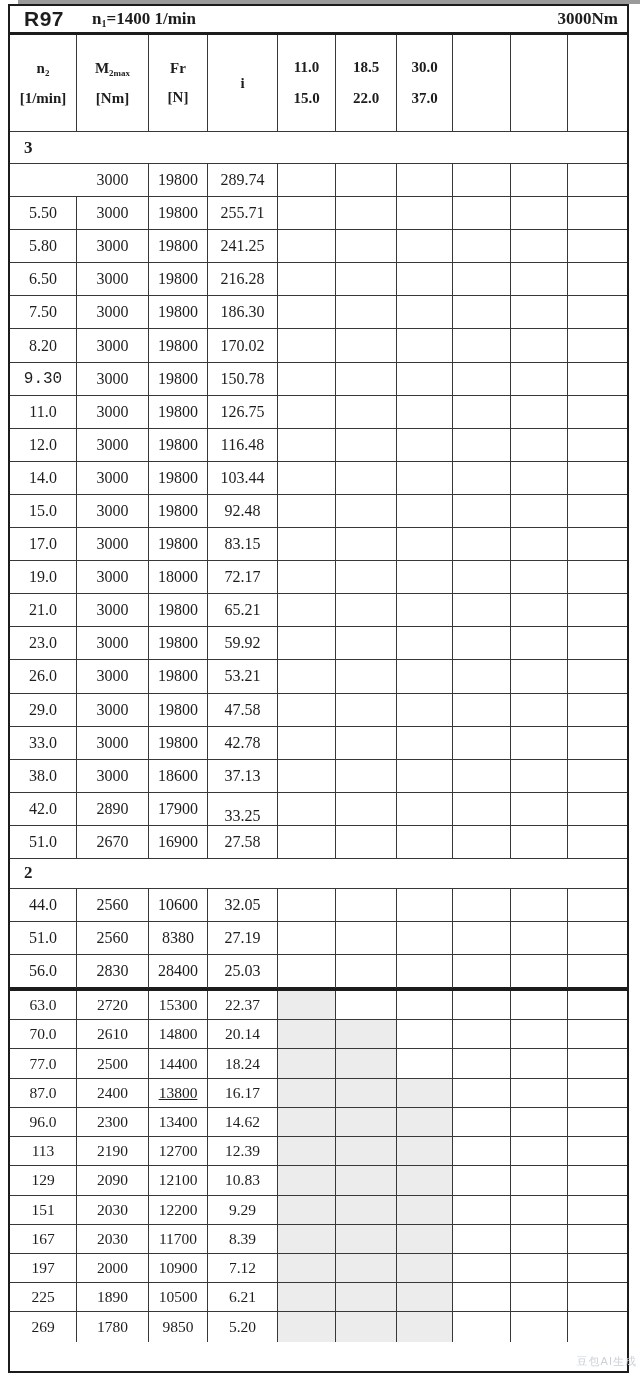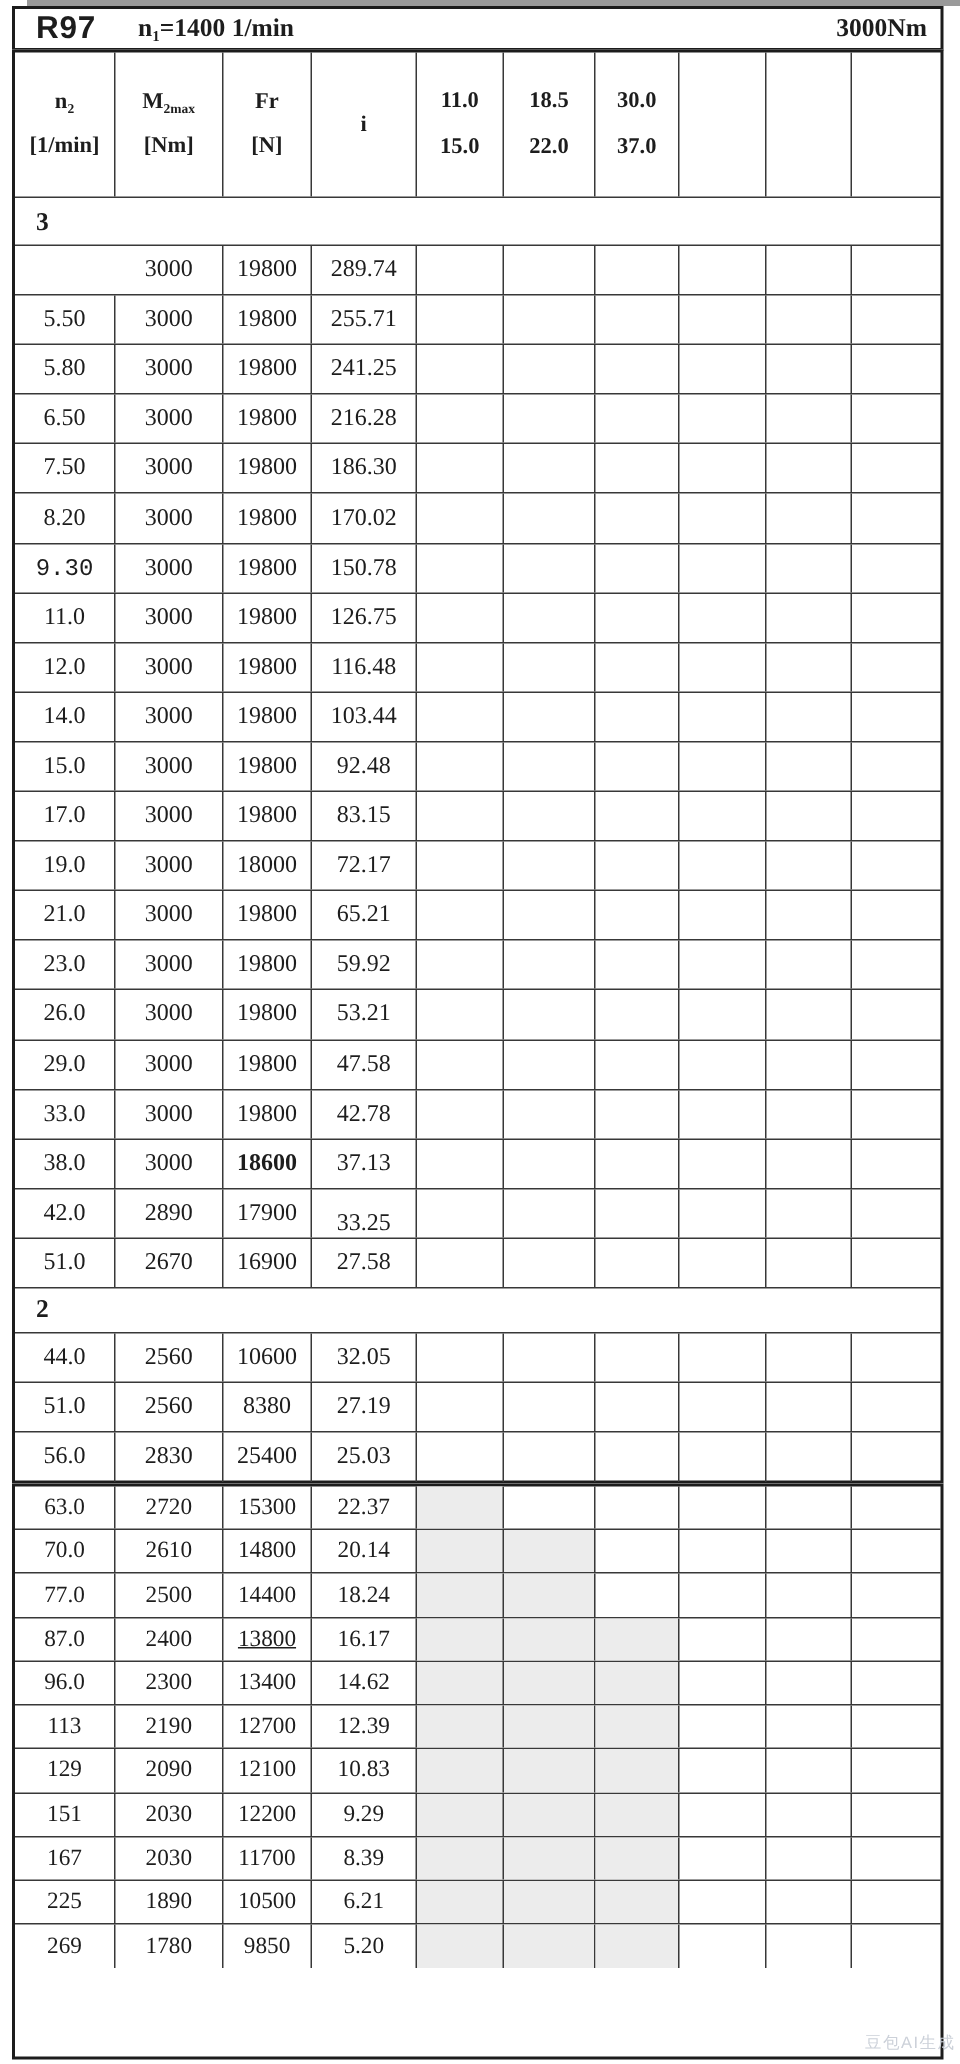--- a/index.html
+++ b/index.html
@@ -454,21 +454,21 @@
         <div class="cell" style="width: 57px; flex: 0 0 57px;"></div>
         <div class="cell" style="width: 59px; flex: 0 0 59px;"></div>
       </div>
       <div class="row data-row-u">
         <div class="cell" style="width: 67px; flex: 0 0 67px;">
           <span>38.0</span>
         </div>
         <div class="cell" style="width: 72px; flex: 0 0 72px;">
           <span>3000</span>
         </div>
-        <div class="cell" style="width: 59px; flex: 0 0 59px; font-weight: bold;">
+        <div class="cell" style="width: 59px; flex: 0 0 59px;">
           <span>18600</span>
         </div>
         <div class="cell" style="width: 70px; flex: 0 0 70px;">
           <span>37.13</span>
         </div>
         <div class="cell" style="width: 58px; flex: 0 0 58px;"></div>
         <div class="cell" style="width: 61px; flex: 0 0 61px;"></div>
         <div class="cell" style="width: 56px; flex: 0 0 56px;"></div>
         <div class="cell" style="width: 58px; flex: 0 0 58px;"></div>
         <div class="cell" style="width: 57px; flex: 0 0 57px;"></div>
@@ -558,21 +558,21 @@
         <div class="cell" style="width: 59px; flex: 0 0 59px;"></div>
       </div>
       <div class="row data-row-s2">
         <div class="cell" style="width: 67px; flex: 0 0 67px;">
           <span>56.0</span>
         </div>
         <div class="cell" style="width: 72px; flex: 0 0 72px;">
           <span>2830</span>
         </div>
         <div class="cell" style="width: 59px; flex: 0 0 59px;">
-          <span>25400</span>
+          <span>28400</span>
         </div>
         <div class="cell" style="width: 70px; flex: 0 0 70px;">
           <span>25.03</span>
         </div>
         <div class="cell" style="width: 58px; flex: 0 0 58px;"></div>
         <div class="cell" style="width: 61px; flex: 0 0 61px;"></div>
         <div class="cell" style="width: 56px; flex: 0 0 56px;"></div>
         <div class="cell" style="width: 58px; flex: 0 0 58px;"></div>
         <div class="cell" style="width: 57px; flex: 0 0 57px;"></div>
         <div class="cell" style="width: 59px; flex: 0 0 59px;"></div>
@@ -744,20 +744,40 @@
           <span>167</span>
         </div>
         <div class="cell" style="width: 72px; flex: 0 0 72px;">
           <span>2030</span>
         </div>
         <div class="cell" style="width: 59px; flex: 0 0 59px;">
           <span>11700</span>
         </div>
         <div class="cell" style="width: 70px; flex: 0 0 70px;">
           <span>8.39</span>
+        </div>
+        <div class="cell shaded" style="width: 58px; flex: 0 0 58px;"></div>
+        <div class="cell shaded" style="width: 61px; flex: 0 0 61px;"></div>
+        <div class="cell shaded" style="width: 56px; flex: 0 0 56px;"></div>
+        <div class="cell" style="width: 58px; flex: 0 0 58px;"></div>
+        <div class="cell" style="width: 57px; flex: 0 0 57px;"></div>
+        <div class="cell" style="width: 59px; flex: 0 0 59px;"></div>
+      </div>
+      <div class="row data-row-l">
+        <div class="cell" style="width: 67px; flex: 0 0 67px;">
+          <span>197</span>
+        </div>
+        <div class="cell" style="width: 72px; flex: 0 0 72px;">
+          <span>2000</span>
+        </div>
+        <div class="cell" style="width: 59px; flex: 0 0 59px;">
+          <span>10900</span>
+        </div>
+        <div class="cell" style="width: 70px; flex: 0 0 70px;">
+          <span>7.12</span>
         </div>
         <div class="cell shaded" style="width: 58px; flex: 0 0 58px;"></div>
         <div class="cell shaded" style="width: 61px; flex: 0 0 61px;"></div>
         <div class="cell shaded" style="width: 56px; flex: 0 0 56px;"></div>
         <div class="cell" style="width: 58px; flex: 0 0 58px;"></div>
         <div class="cell" style="width: 57px; flex: 0 0 57px;"></div>
         <div class="cell" style="width: 59px; flex: 0 0 59px;"></div>
       </div>
       <div class="row data-row-l">
         <div class="cell" style="width: 67px; flex: 0 0 67px;">

